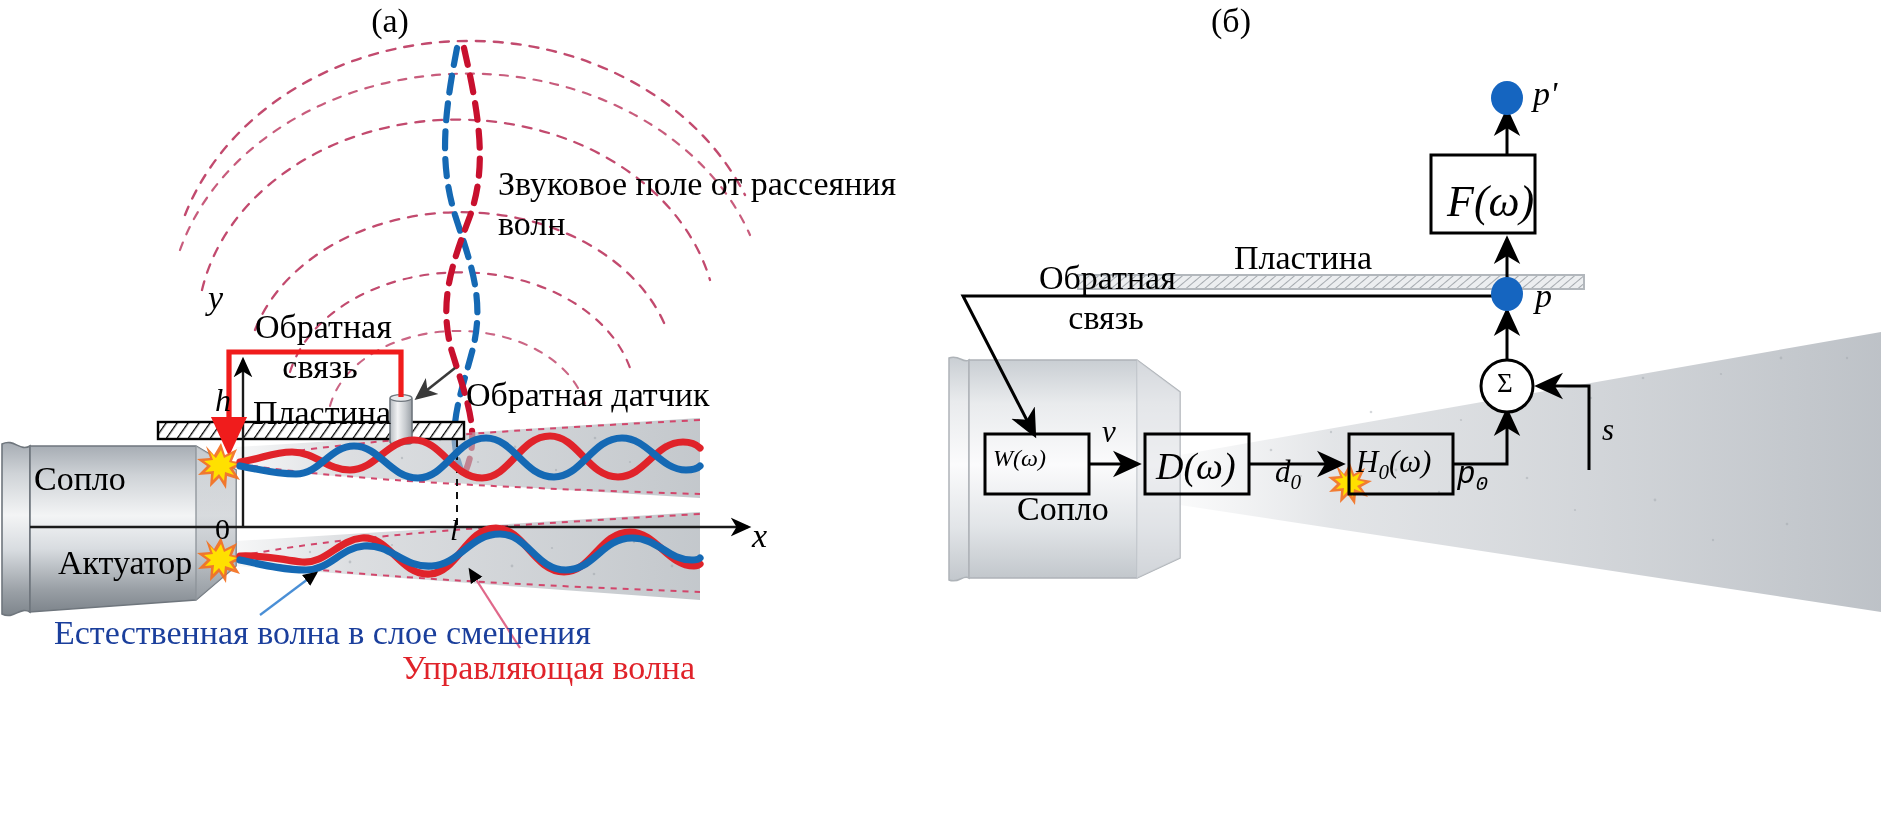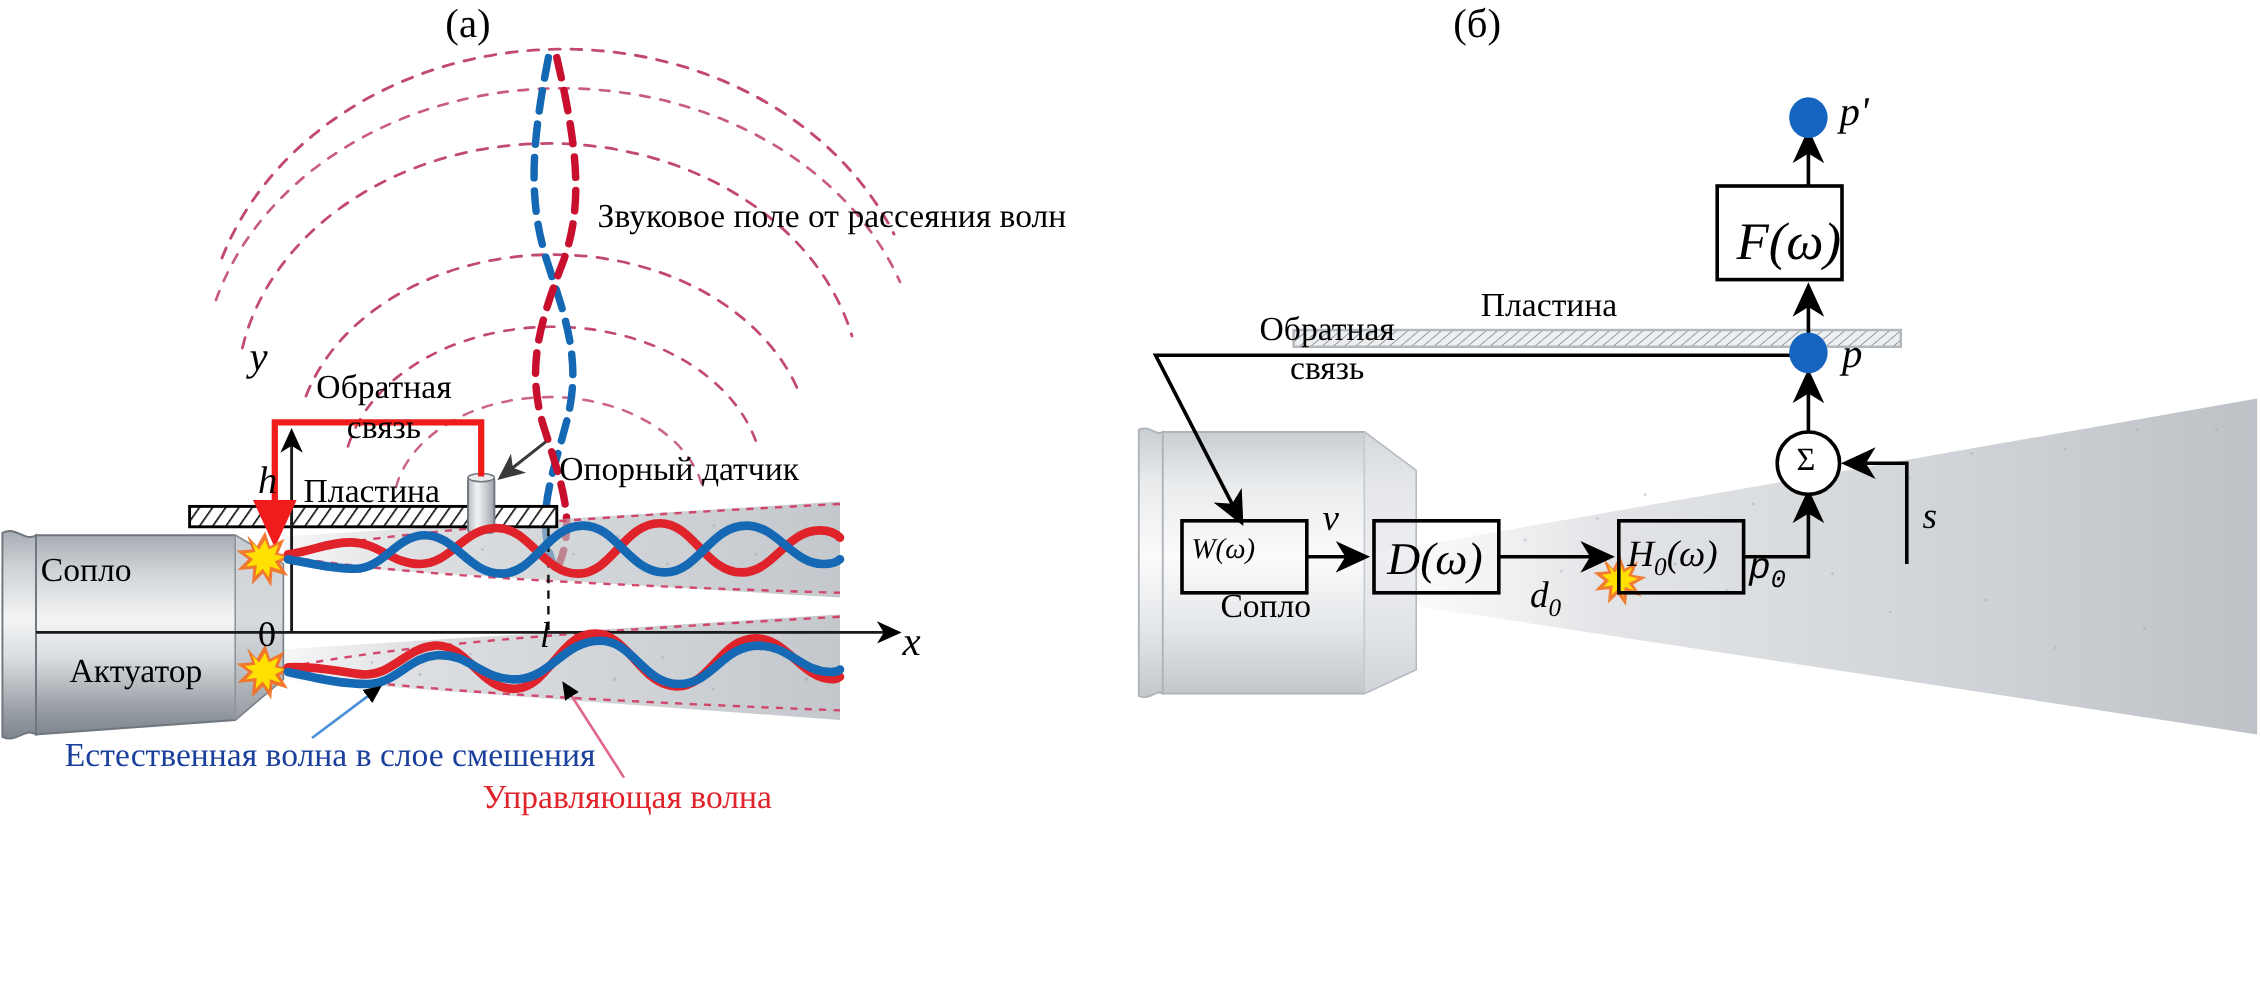--- a/index.html
+++ b/index.html
@@ -2,21 +2,21 @@
 <html><head>
 <meta charset="utf-8">
 <style>
   html,body{margin:0;padding:0;background:#ffffff;}
   body{width:1883px;height:818px;position:relative;overflow:hidden;
        font-family:"Liberation Serif","DejaVu Serif",serif;color:#000;}
   .panel{position:absolute;top:0;height:818px;}
   #panel-a{left:0;width:941px;}
   #panel-b{left:941px;width:942px;}
   .panel-caption{position:absolute;font-size:34px;text-align:center;}
-  .lbl{position:absolute;font-size:28px;line-height:1.18;white-space:nowrap;}
+  .lbl{position:absolute;font-size:34px;line-height:1.18;white-space:nowrap;}
   .lbl.wrap{white-space:normal;}
   .ital{font-style:italic;}
   svg{position:absolute;left:0;top:0;overflow:visible;}
   .blue-txt{color:#1b3f9c;}
   .red-txt{color:#e0232a;}
 </style>
 </head>
 <body>
 
 <div class="panel" id="panel-a">
@@ -194,21 +194,21 @@
     <span>Звуковое поле от рассеяния волн</span><br>
   </div>
 
   <div class="lbl" style="left:255px;top:307px;text-align:center;width:130px;">
     <span>Обратная</span><br>
     <span>связь</span>
   </div>
 
   <div class="lbl" style="left:253px;top:393px;">Пластина</div>
 
-  <div class="lbl" style="left:466px;top:375px;">Опорный датчик</div>
+  <div class="lbl" style="left:466px;top:375px;">Обратная датчик</div>
 
   <div class="lbl" style="left:34px;top:459px;">Сопло</div>
 
   <div class="lbl" style="left:58px;top:543px;">Актуатор</div>
 
   <div class="lbl ital" style="left:208px;top:278px;font-size:34px;">y</div>
 
   <div class="lbl ital" style="left:752px;top:516px;font-size:34px;">x</div>
 
   <div class="lbl" style="left:215px;top:511px;font-size:30px;">0</div>
@@ -339,21 +339,21 @@
   <div class="lbl ital" style="left:52px;top:444px;font-size:24px;">W(ω)</div>
 
   <div class="lbl ital" style="left:215px;top:444px;font-size:38px;">D(ω)</div>
 
   <div class="lbl ital" style="left:415px;top:444px;font-size:31px;">
     <span>H</span><sub style="font-size:21px;">0</sub><span>(ω)</span>
   </div>
 
   <div class="lbl ital" style="left:161px;top:414px;font-size:31px;">ν</div>
 
-  <div class="lbl ital" style="left:334px;top:478px;font-size:31px;">
+  <div class="lbl ital" style="left:334px;top:454px;font-size:31px;">
     <span>d</span><sub style="font-size:21px;">0</sub>
   </div>
 
   <div class="lbl ital" style="left:516px;top:457px;font-size:31px;font-family:Liberation Mono, monospace;">
     <span>p</span><sub style="font-size:21px;">0</sub>
   </div>
 
   <div class="lbl ital" style="left:661px;top:412px;font-size:31px;">s</div>
 
   <div class="lbl" style="left:556px;top:368px;font-size:27px;">Σ</div>

